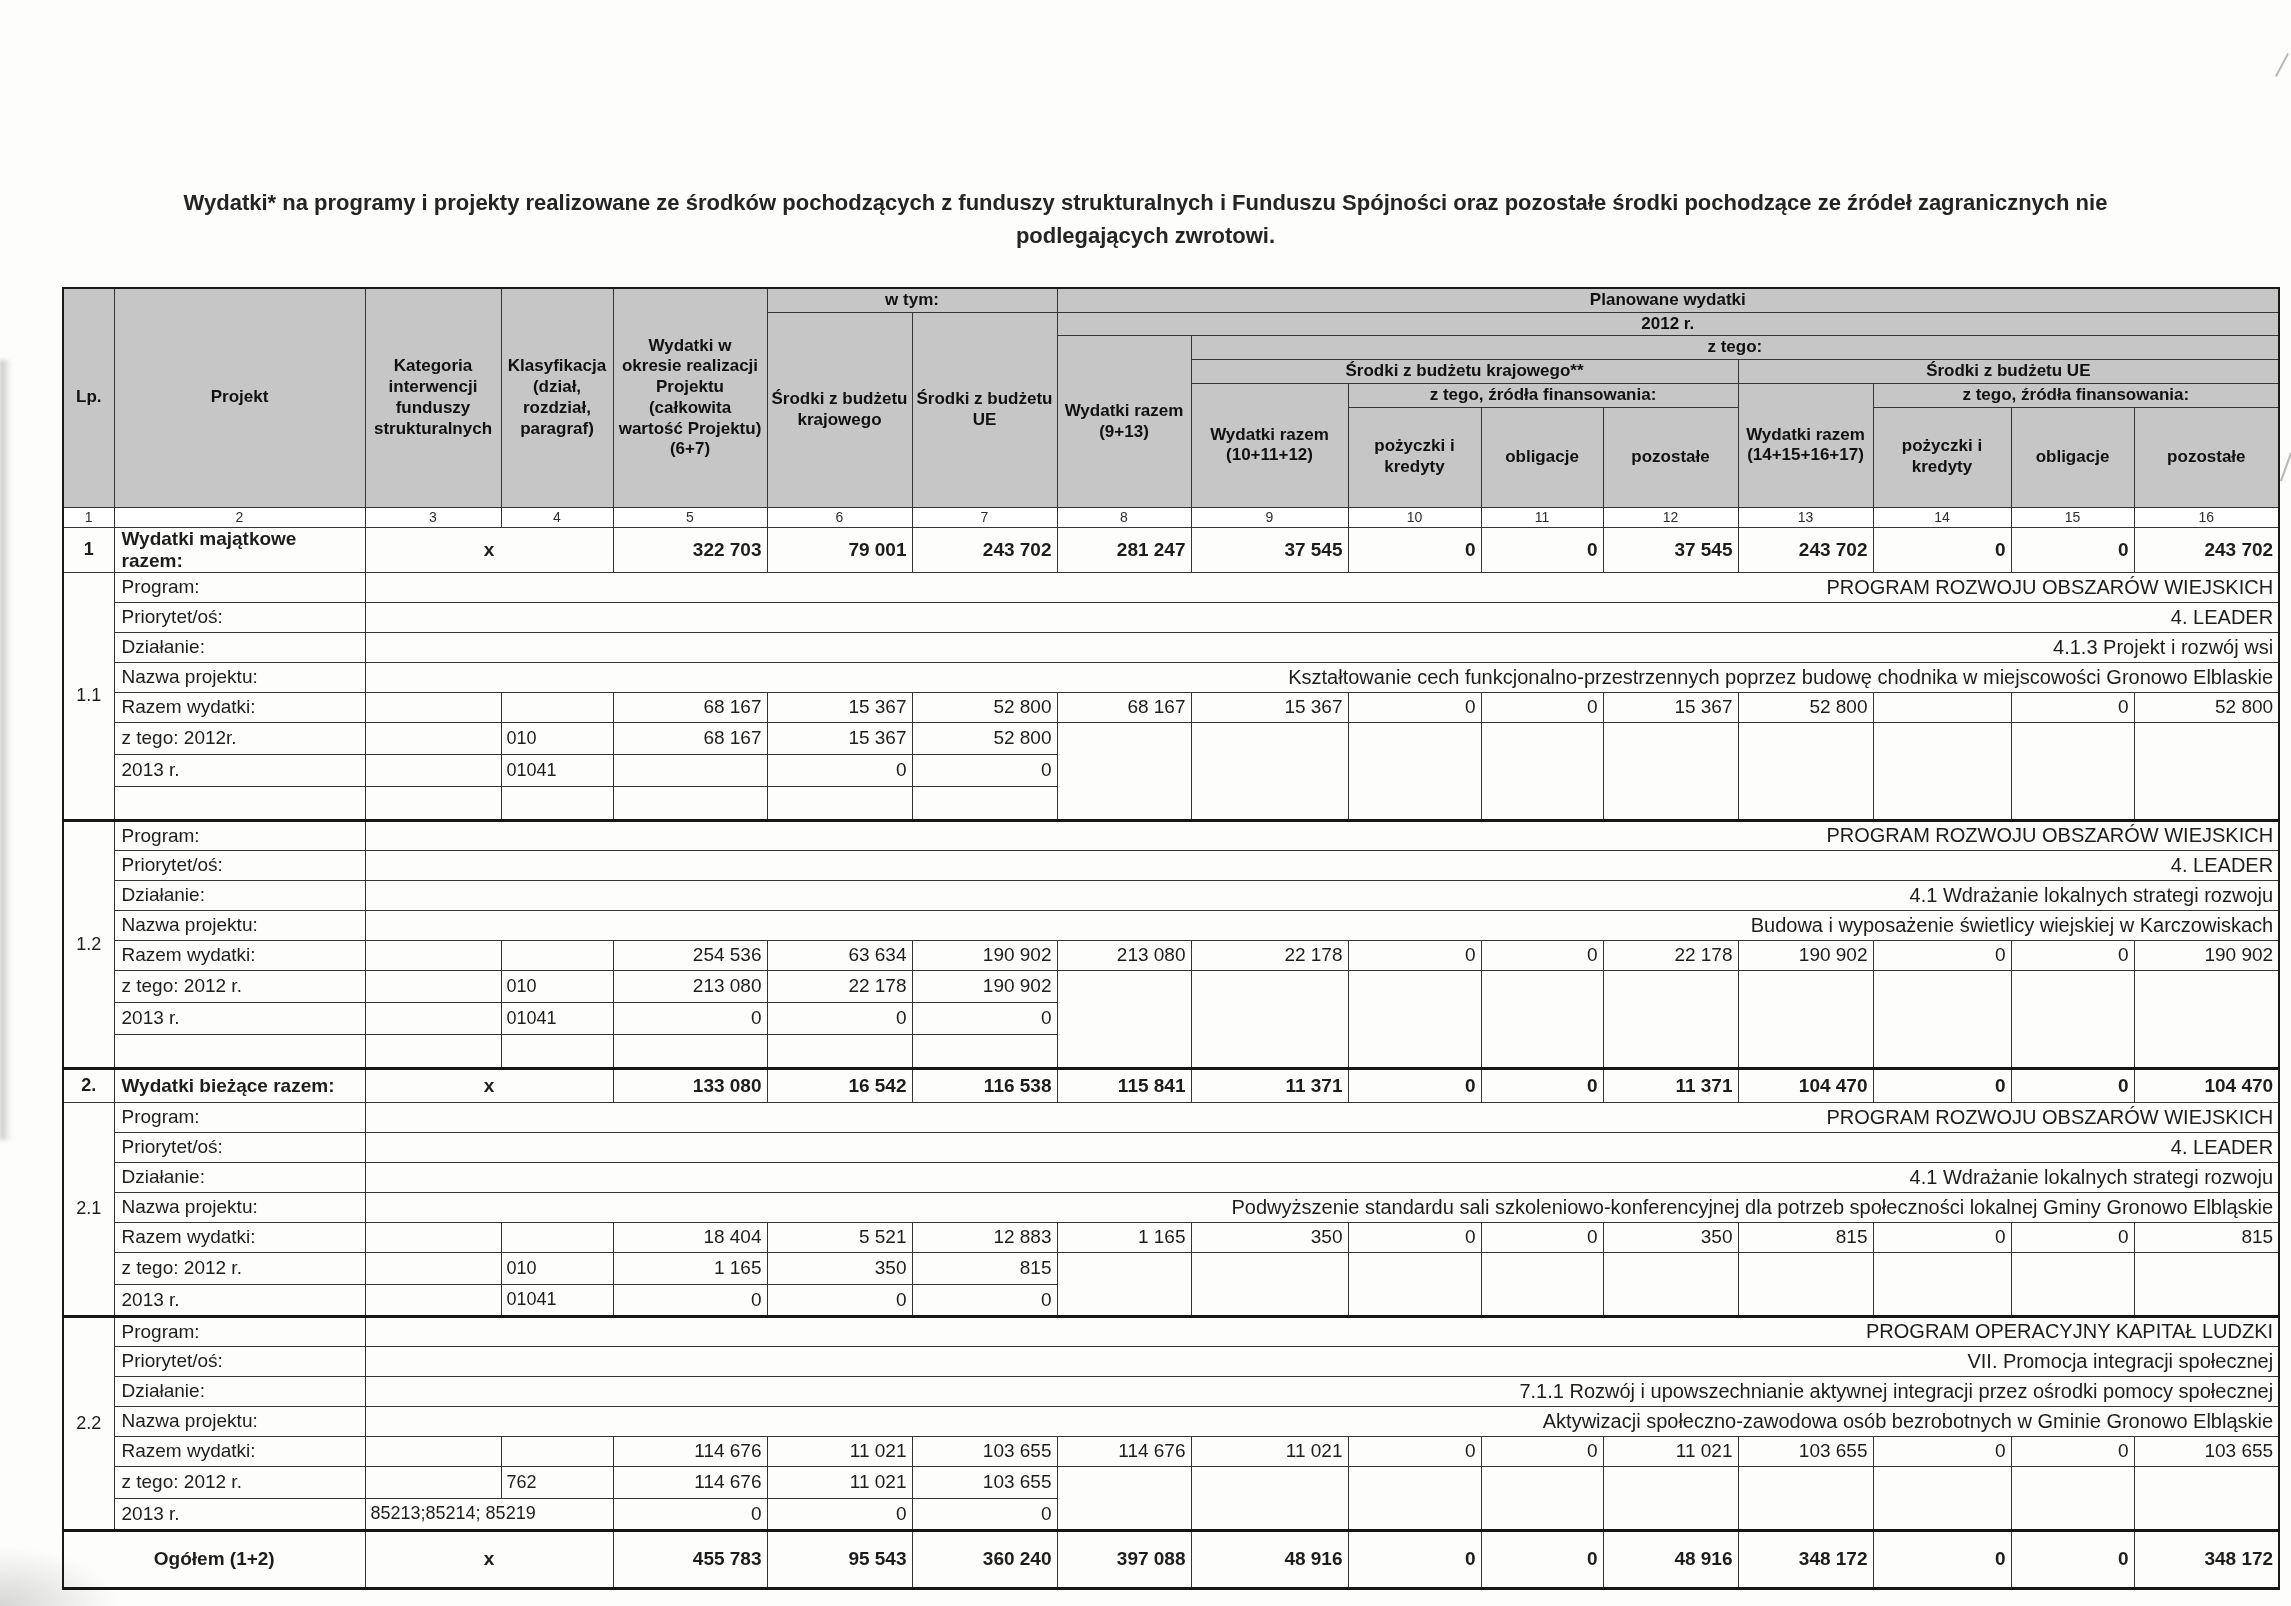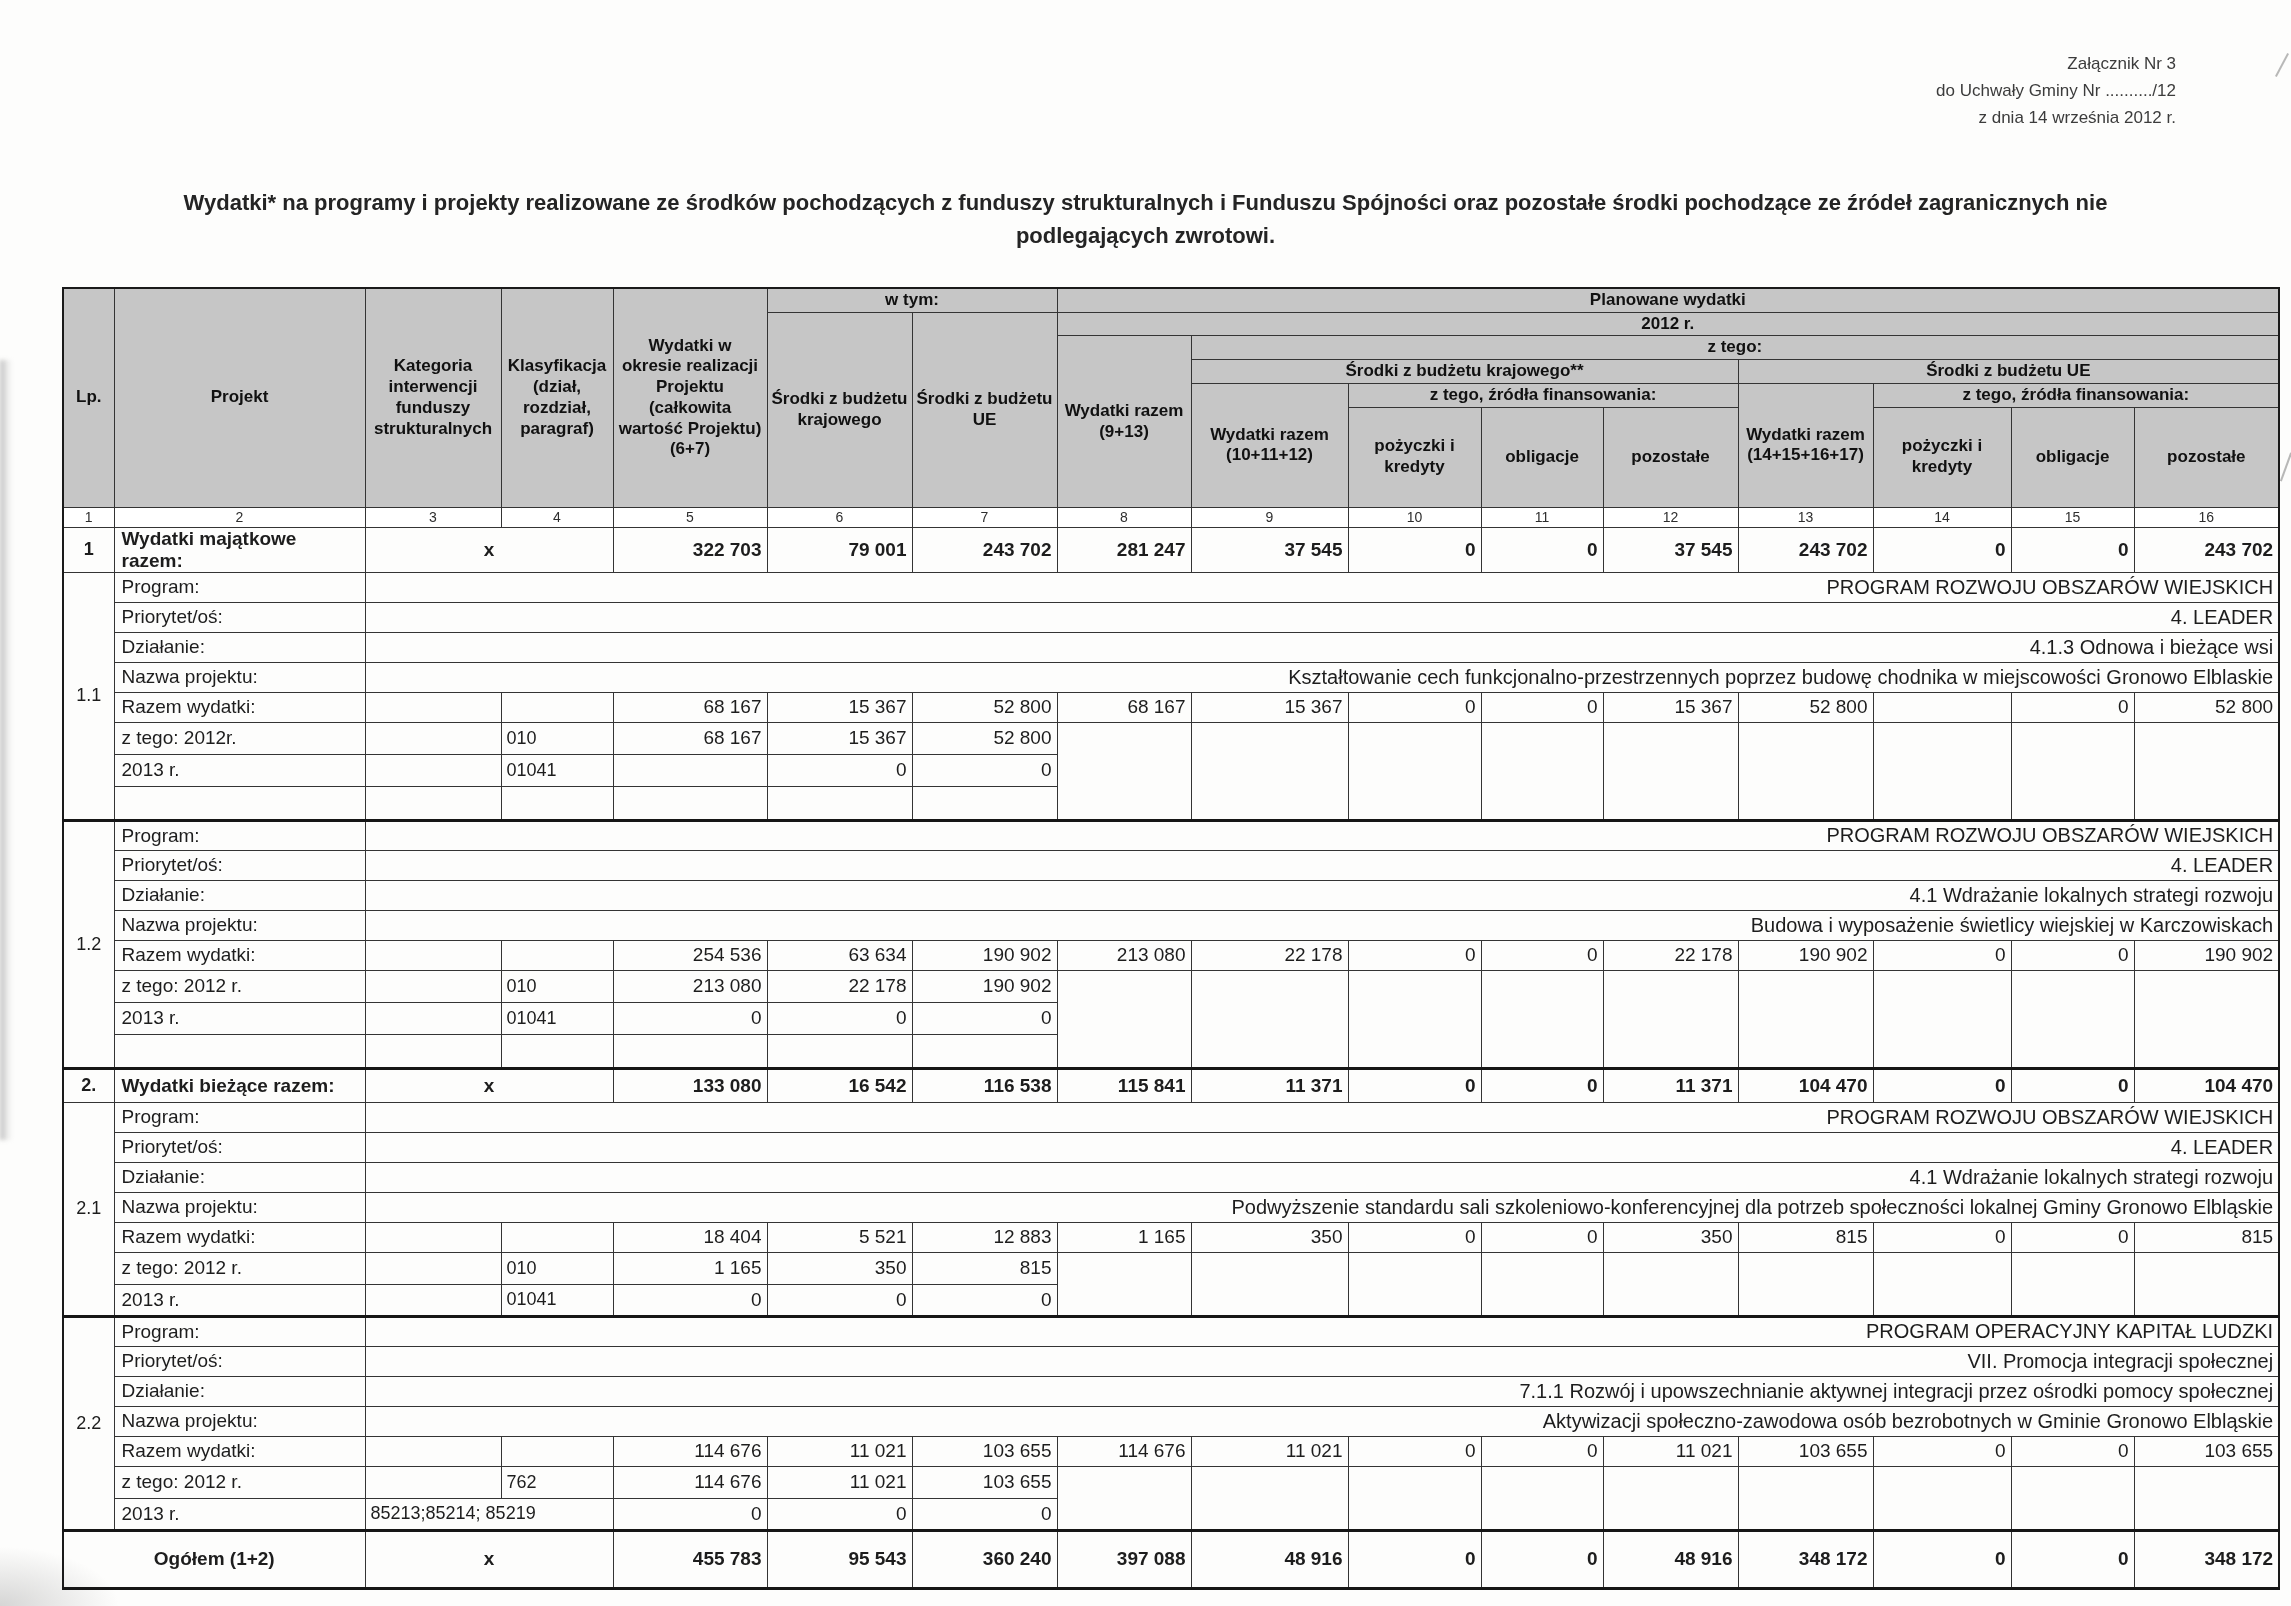--- a/index.html
+++ b/index.html
@@ -36,25 +36,20 @@
 </style>
 </head>
 <body>
 
 <div class="page">
   <div class="edge-streak"></div>
   <div class="corner-smudge"></div>
   <div class="scratch scratch1"></div>
   <div class="scratch scratch2"></div>
 
-  <div class="annotation">
-    <div>Załącznik Nr 3</div>
-    <div>do Uchwały Gminy Nr ........../12</div>
-    <div>z dnia  14 września 2012 r.</div>
-  </div>
 
   <div class="title">
     <div>Wydatki* na programy i projekty realizowane ze środków pochodzących z funduszy strukturalnych i Funduszu Spójności oraz pozostałe środki pochodzące ze źródeł zagranicznych nie</div>
     <div>podlegających zwrotowi.</div>
   </div>
 
   <table class="main">
     <colgroup>
       <col style="width:51px">
         <col style="width:251px">
@@ -153,21 +148,21 @@
         <td class="lp" rowspan="8">1.1</td>
         <td class="lab">Program:</td>
         <td class="txt" colspan="14">PROGRAM ROZWOJU OBSZARÓW WIEJSKICH</td>
       </tr>
       <tr style="height:30px">
         <td class="lab">Priorytet/oś:</td>
         <td class="txt" colspan="14">4. LEADER</td>
       </tr>
       <tr style="height:30px">
         <td class="lab">Działanie:</td>
-        <td class="txt" colspan="14">4.1.3 Odnowa i bieżące wsi</td>
+        <td class="txt" colspan="14">4.1.3 Projekt i rozwój wsi</td>
       </tr>
       <tr style="height:30px">
         <td class="lab">Nazwa projektu:</td>
         <td class="txt" colspan="14">Kształtowanie cech funkcjonalno-przestrzennych poprzez budowę chodnika w miejscowości Gronowo Elblaskie</td>
       </tr>
       <tr style="height:30px">
         <td class="lab">Razem wydatki:</td>
         <td></td>
         <td></td>
         <td class="num">68 167</td>

